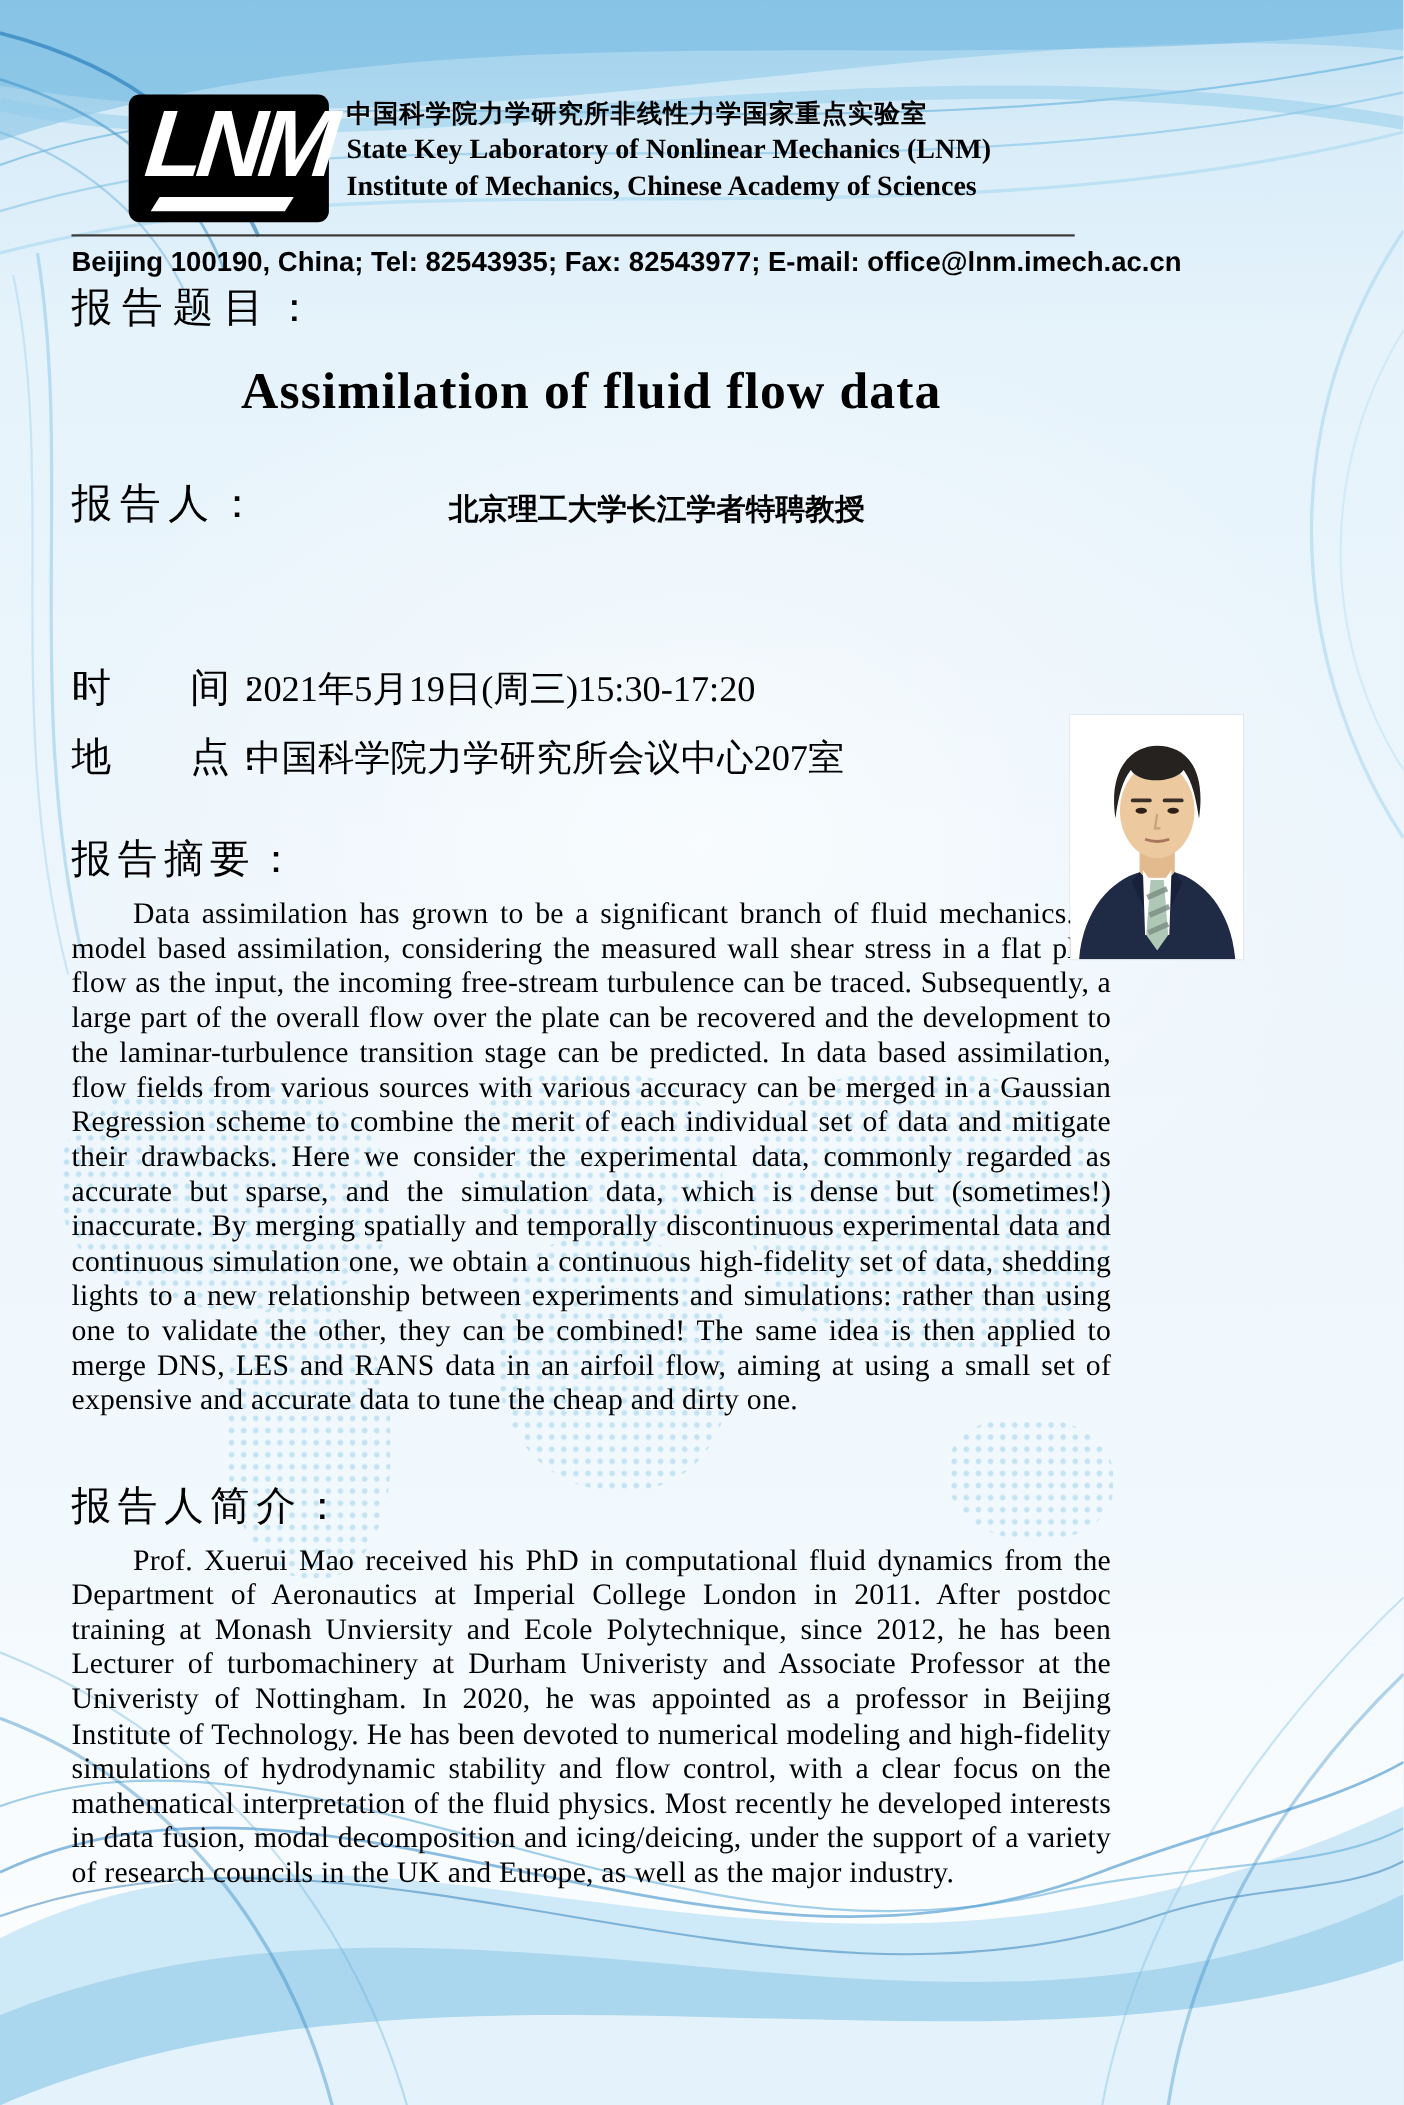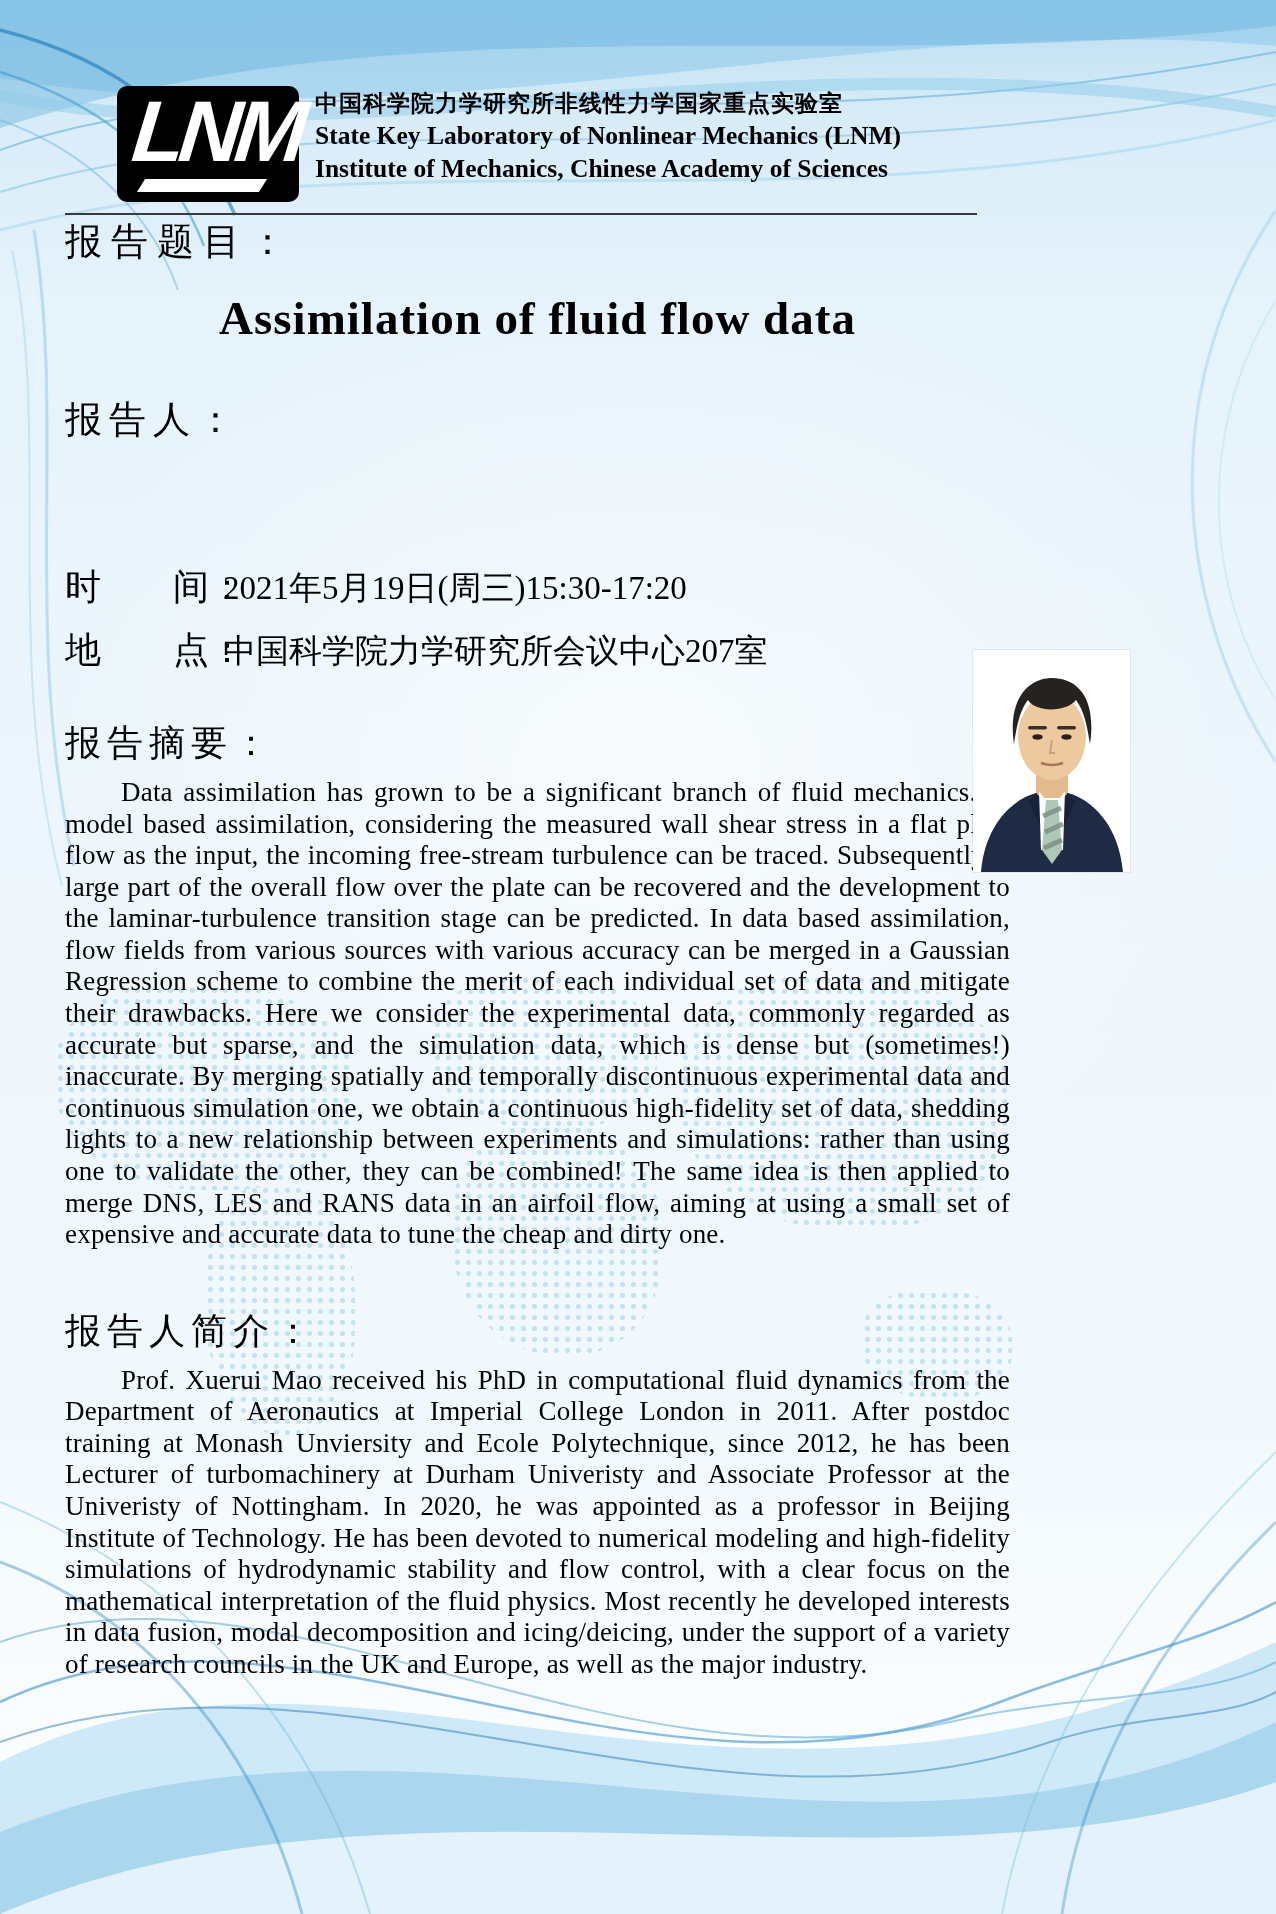--- a/index.html
+++ b/index.html
@@ -129,29 +129,31 @@
       </div>
       <div class="org">
         <div class="org-cn">中国科学院力学研究所非线性力学国家重点实验室</div>
         <div class="org-en">State Key Laboratory of Nonlinear Mechanics (LNM)</div>
         <div class="org-en">Institute of Mechanics, Chinese Academy of Sciences</div>
       </div>
     </div>
 
     <hr class="divider">
 
+    <div class="contact">Beijing 100190, China; Tel: 82543935; Fax: 82543977; E-mail: office@lnm.imech.ac.cn</div>
 
 
     <div class="topic-label">报告题目：</div>
 
     <div class="topic">Assimilation of fluid flow data</div>
 
     <div class="speaker-row">
       <div class="speaker-label">报告人：</div>
       <div class="speaker-col">
+        <div class="speaker-affil">北京理工大学长江学者特聘教授</div>
       </div>
     </div>
 
     <div class="info-row time">
       <div class="info-label">时　　间：</div>
       <div class="info-value">2021年5月19日(周三)15:30-17:20</div>
     </div>
 
     <div class="info-row place">
       <div class="info-label">地　　点：</div>

